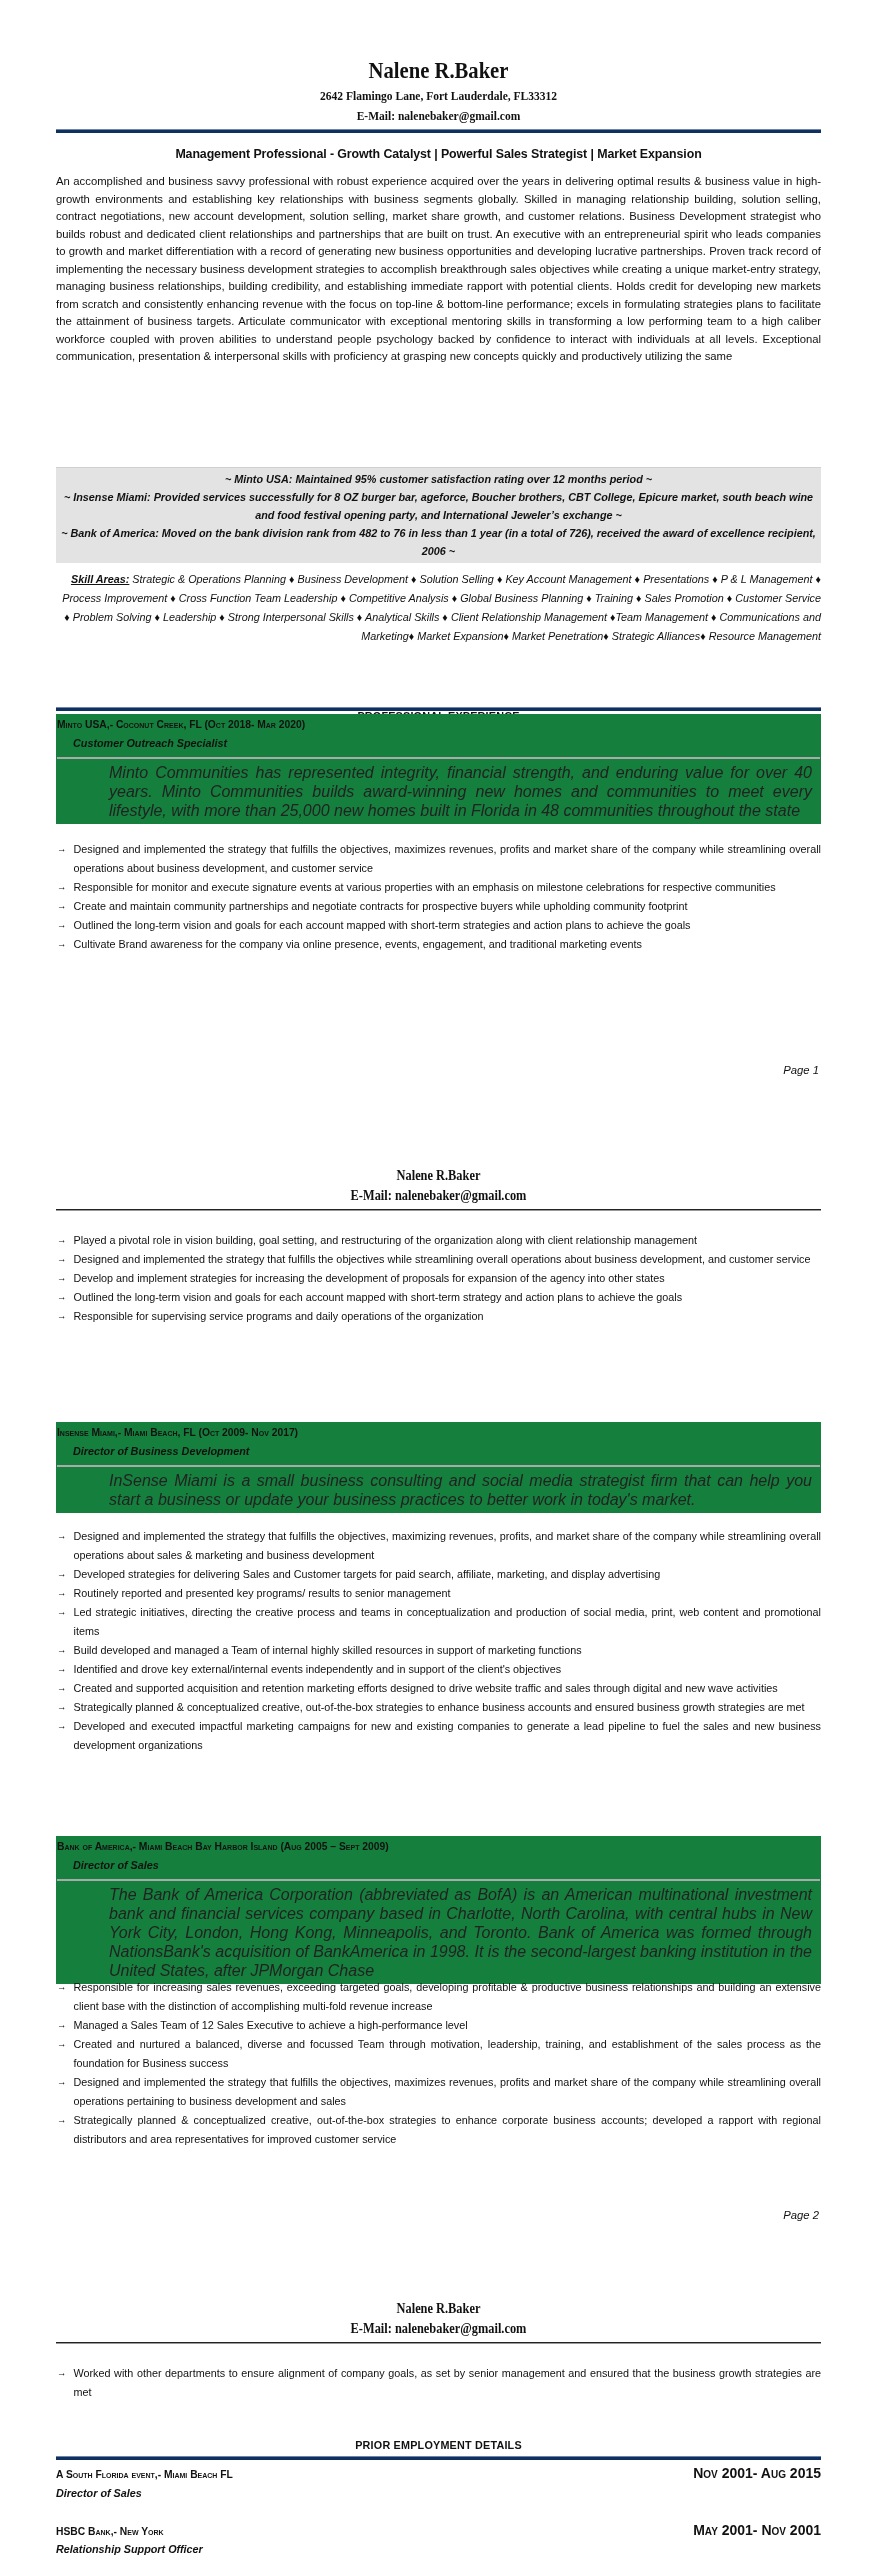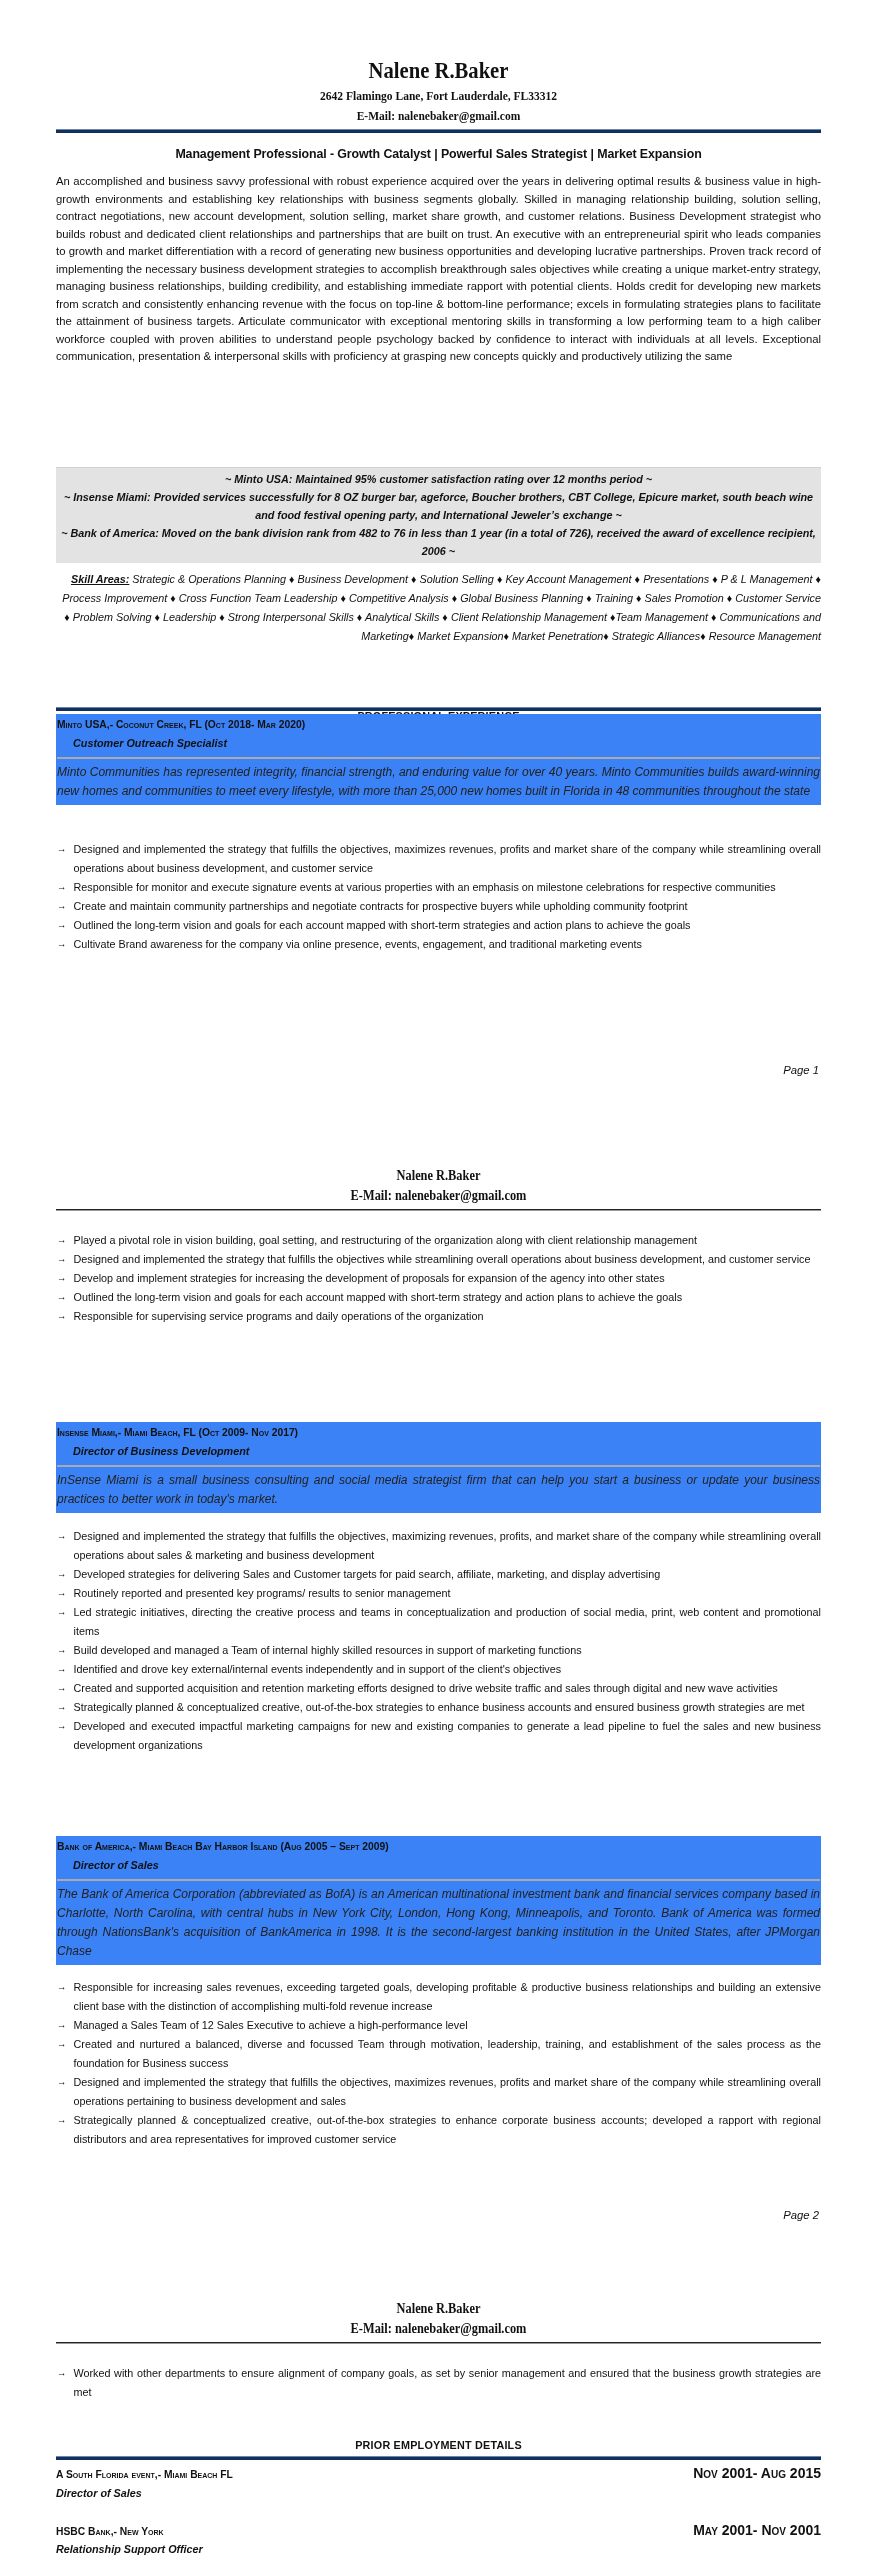--- a/index.html
+++ b/index.html
@@ -12,25 +12,25 @@
   .addr { font-size: 13.4px; line-height: 19.6px; }
   .name-sm { font-size: 14.4px; line-height: 19.6px; }
   .rule-blue { height: 3.6px; background: #0f3060; border-top: 0.5px solid #6d86a8; }
   .rule-black { height: 1.5px; background: #222; border-bottom: 0.5px solid #999; }
   .tagline { text-align: center; font-weight: bold; font-size: 12.4px; line-height: 17.5px; letter-spacing: -0.1px; }
   .summary { font-size: 11.3px; line-height: 17.5px; text-align: justify; text-align-last: left; }
   .highlights { background: #e3e3e3; border-top: 0.5px solid #d0d0d0; padding: 2.1px 3.1px 3.1px; text-align: center; font-style: italic; font-weight: bold; font-size: 10.8px; line-height: 18px; }
   .skills { text-align: right; font-style: italic; font-size: 10.8px; line-height: 19px; }
   .skills .lbl { font-weight: bold; text-decoration: underline; }
   .section-title { text-align: center; font-weight: bold; font-size: 10.8px; line-height: 15.5px; letter-spacing: 0.2px; }
-  .job-box { background: #3b82f6; padding: 2.1px 0 3.1px; }
+  .job-box { background: #15803d; padding: 2.1px 0 3.1px; }
   .job-box .company { font-weight: bold; font-size: 10.3px; line-height: 18.5px; font-variant: small-caps; padding-left: 1px; }
   .job-box .role { font-weight: bold; font-style: italic; font-size: 10.8px; line-height: 17.5px; padding-left: 17px; }
   .job-box .sep { height: 2.1px; background: #aaaaaa; margin: 5.2px 1px 4.1px; }
-  .job-box .desc { font-style: italic; font-size: 12px; line-height: 19px; text-align: justify; text-align-last: left; padding: 0 1px; color: #222; }
+  .job-box .desc { font-style: italic; font-size: 16px; line-height: 19px; text-align: justify; text-align-last: left; padding: 0 9px; color: #222; margin-left: 44px; }
   ul.bullets { list-style: none; }
   ul.bullets li { position: relative; padding-left: 17.5px; font-size: 10.8px; line-height: 19px; text-align: justify; text-align-last: left; }
   ul.bullets li .arrow { position: absolute; left: 1px; top: 0; font-size: 9.3px; }
   .pagenum { position: absolute; right: 57px; top: 1064px; font-style: italic; font-size: 11.3px; }
   .prior-row { display: flex; justify-content: space-between; align-items: baseline; }
   .prior-row .company { font-weight: bold; font-size: 10.3px; line-height: 18.5px; font-variant: small-caps; }
   .prior-row .dates { font-weight: bold; font-size: 14px; font-variant: small-caps; }
   .prior-role { font-weight: bold; font-style: italic; font-size: 10.8px; line-height: 17.5px; }
 </style>
 </head>

